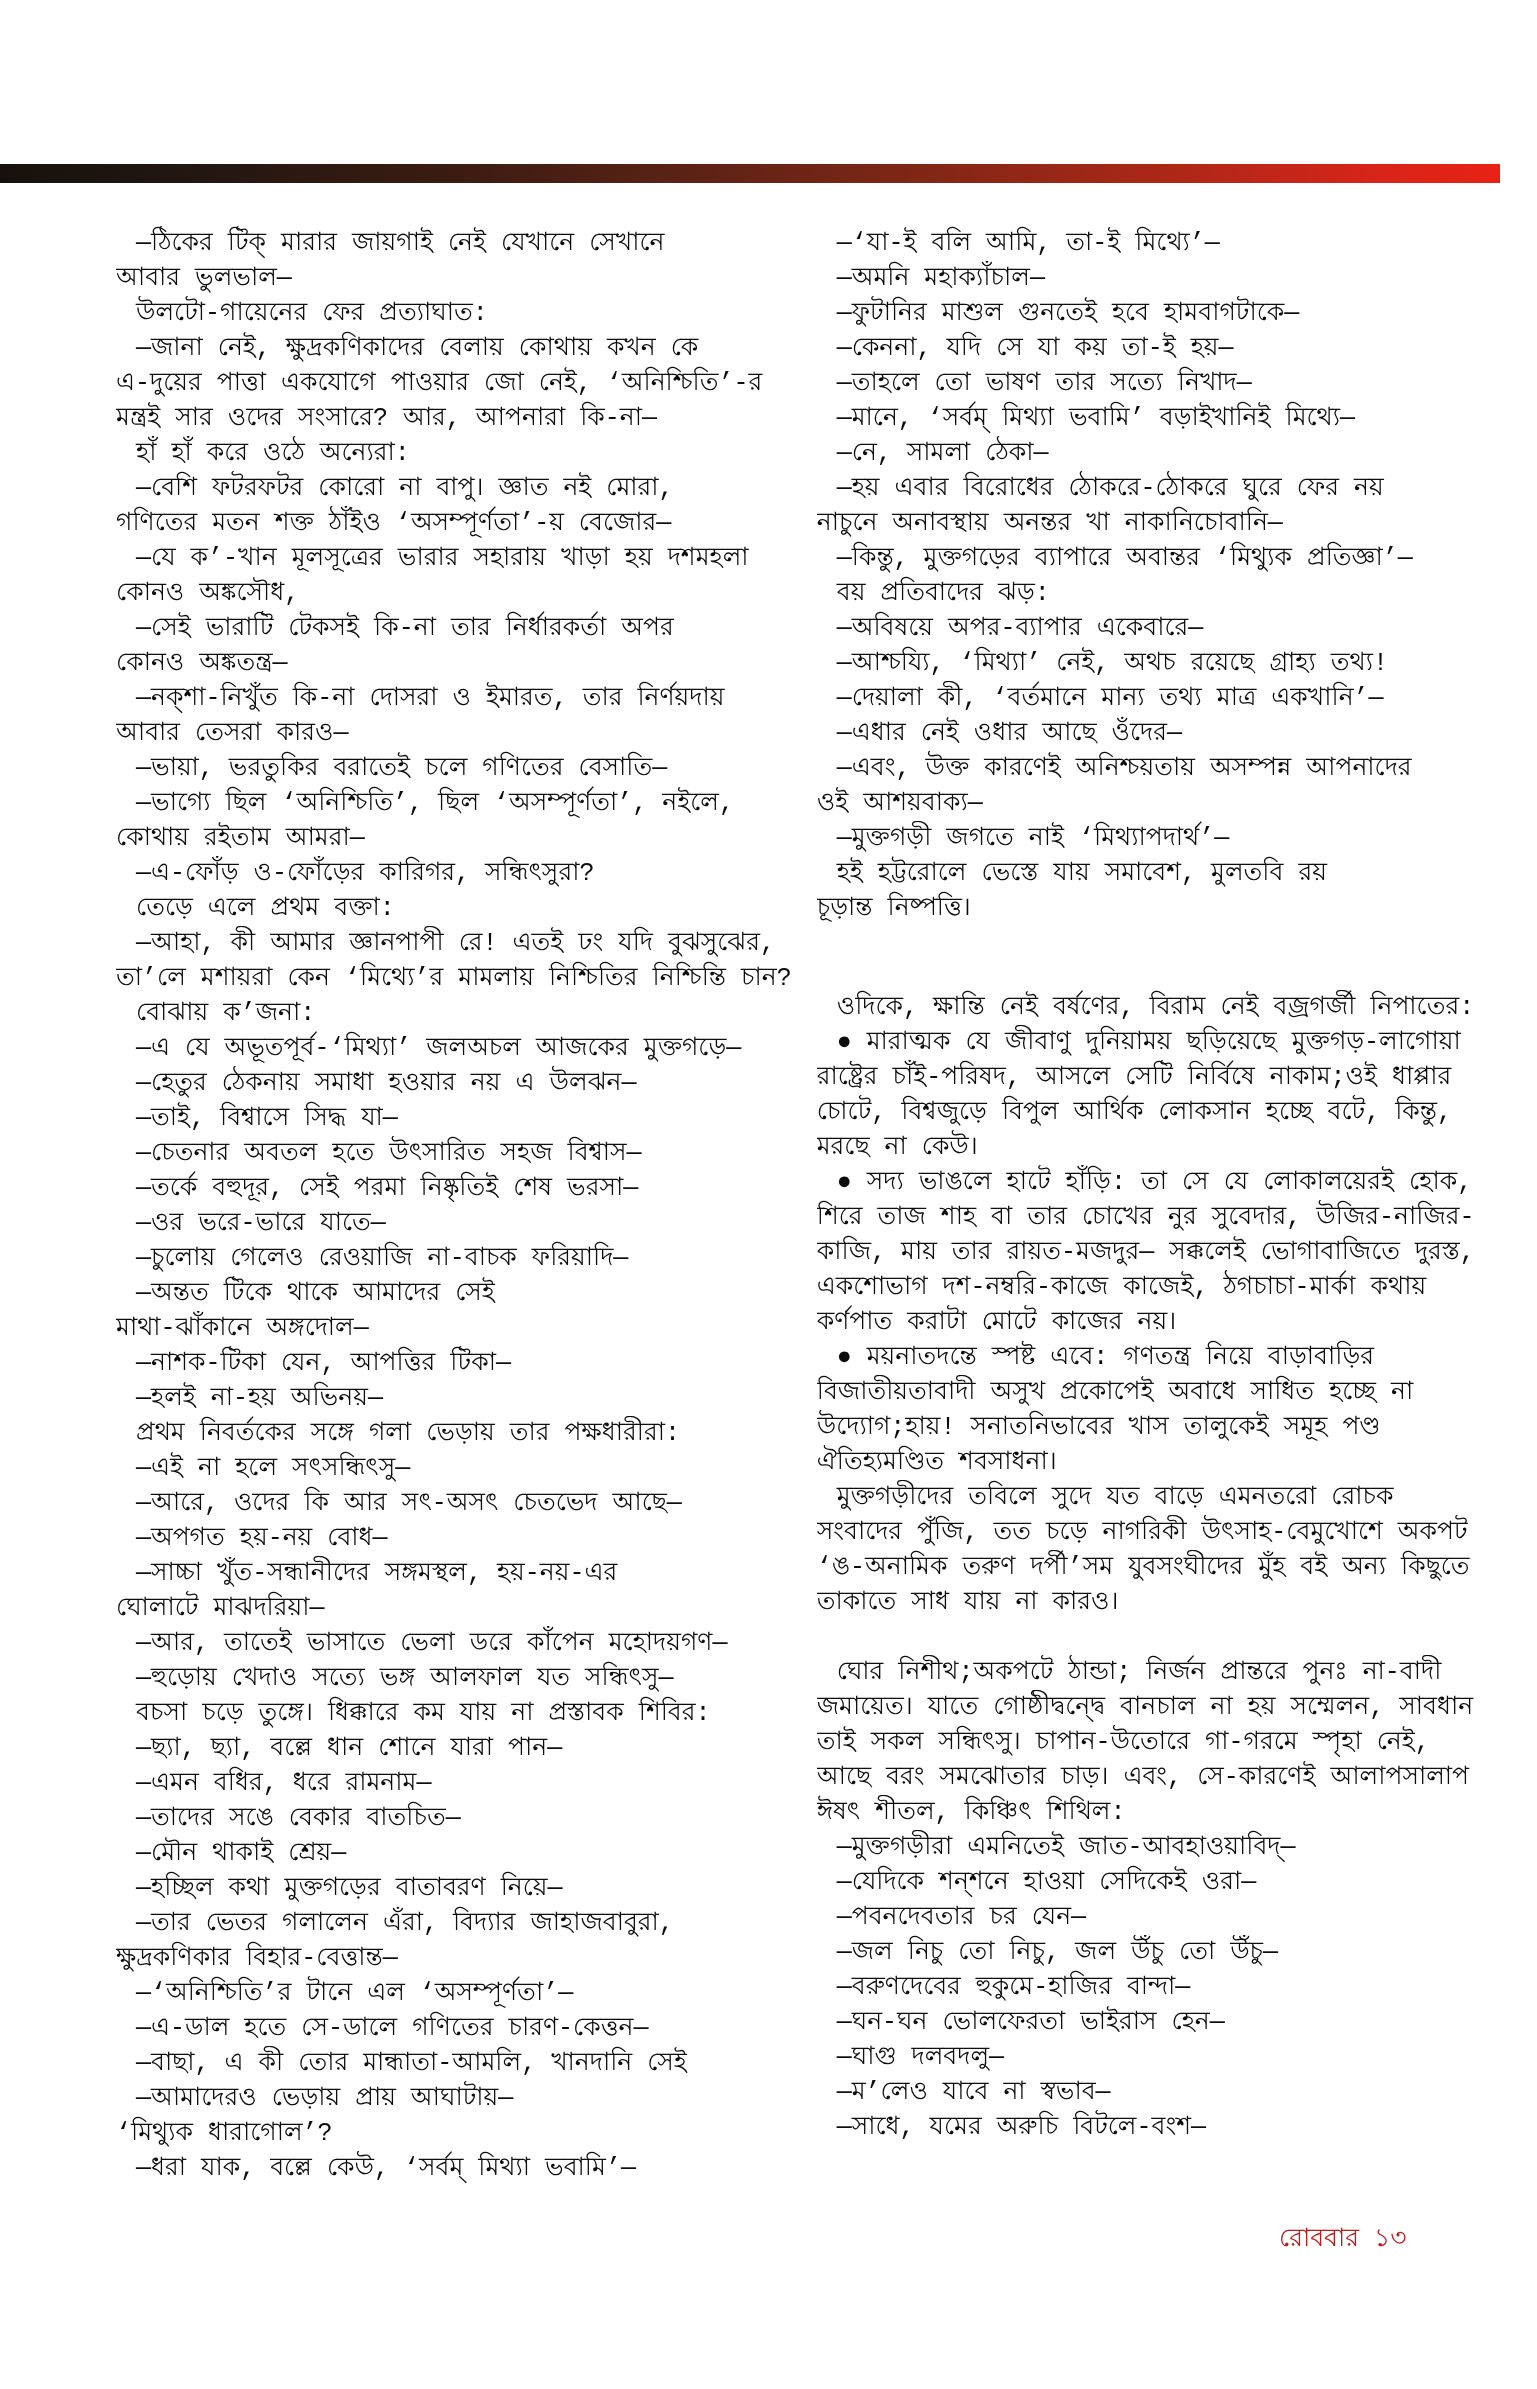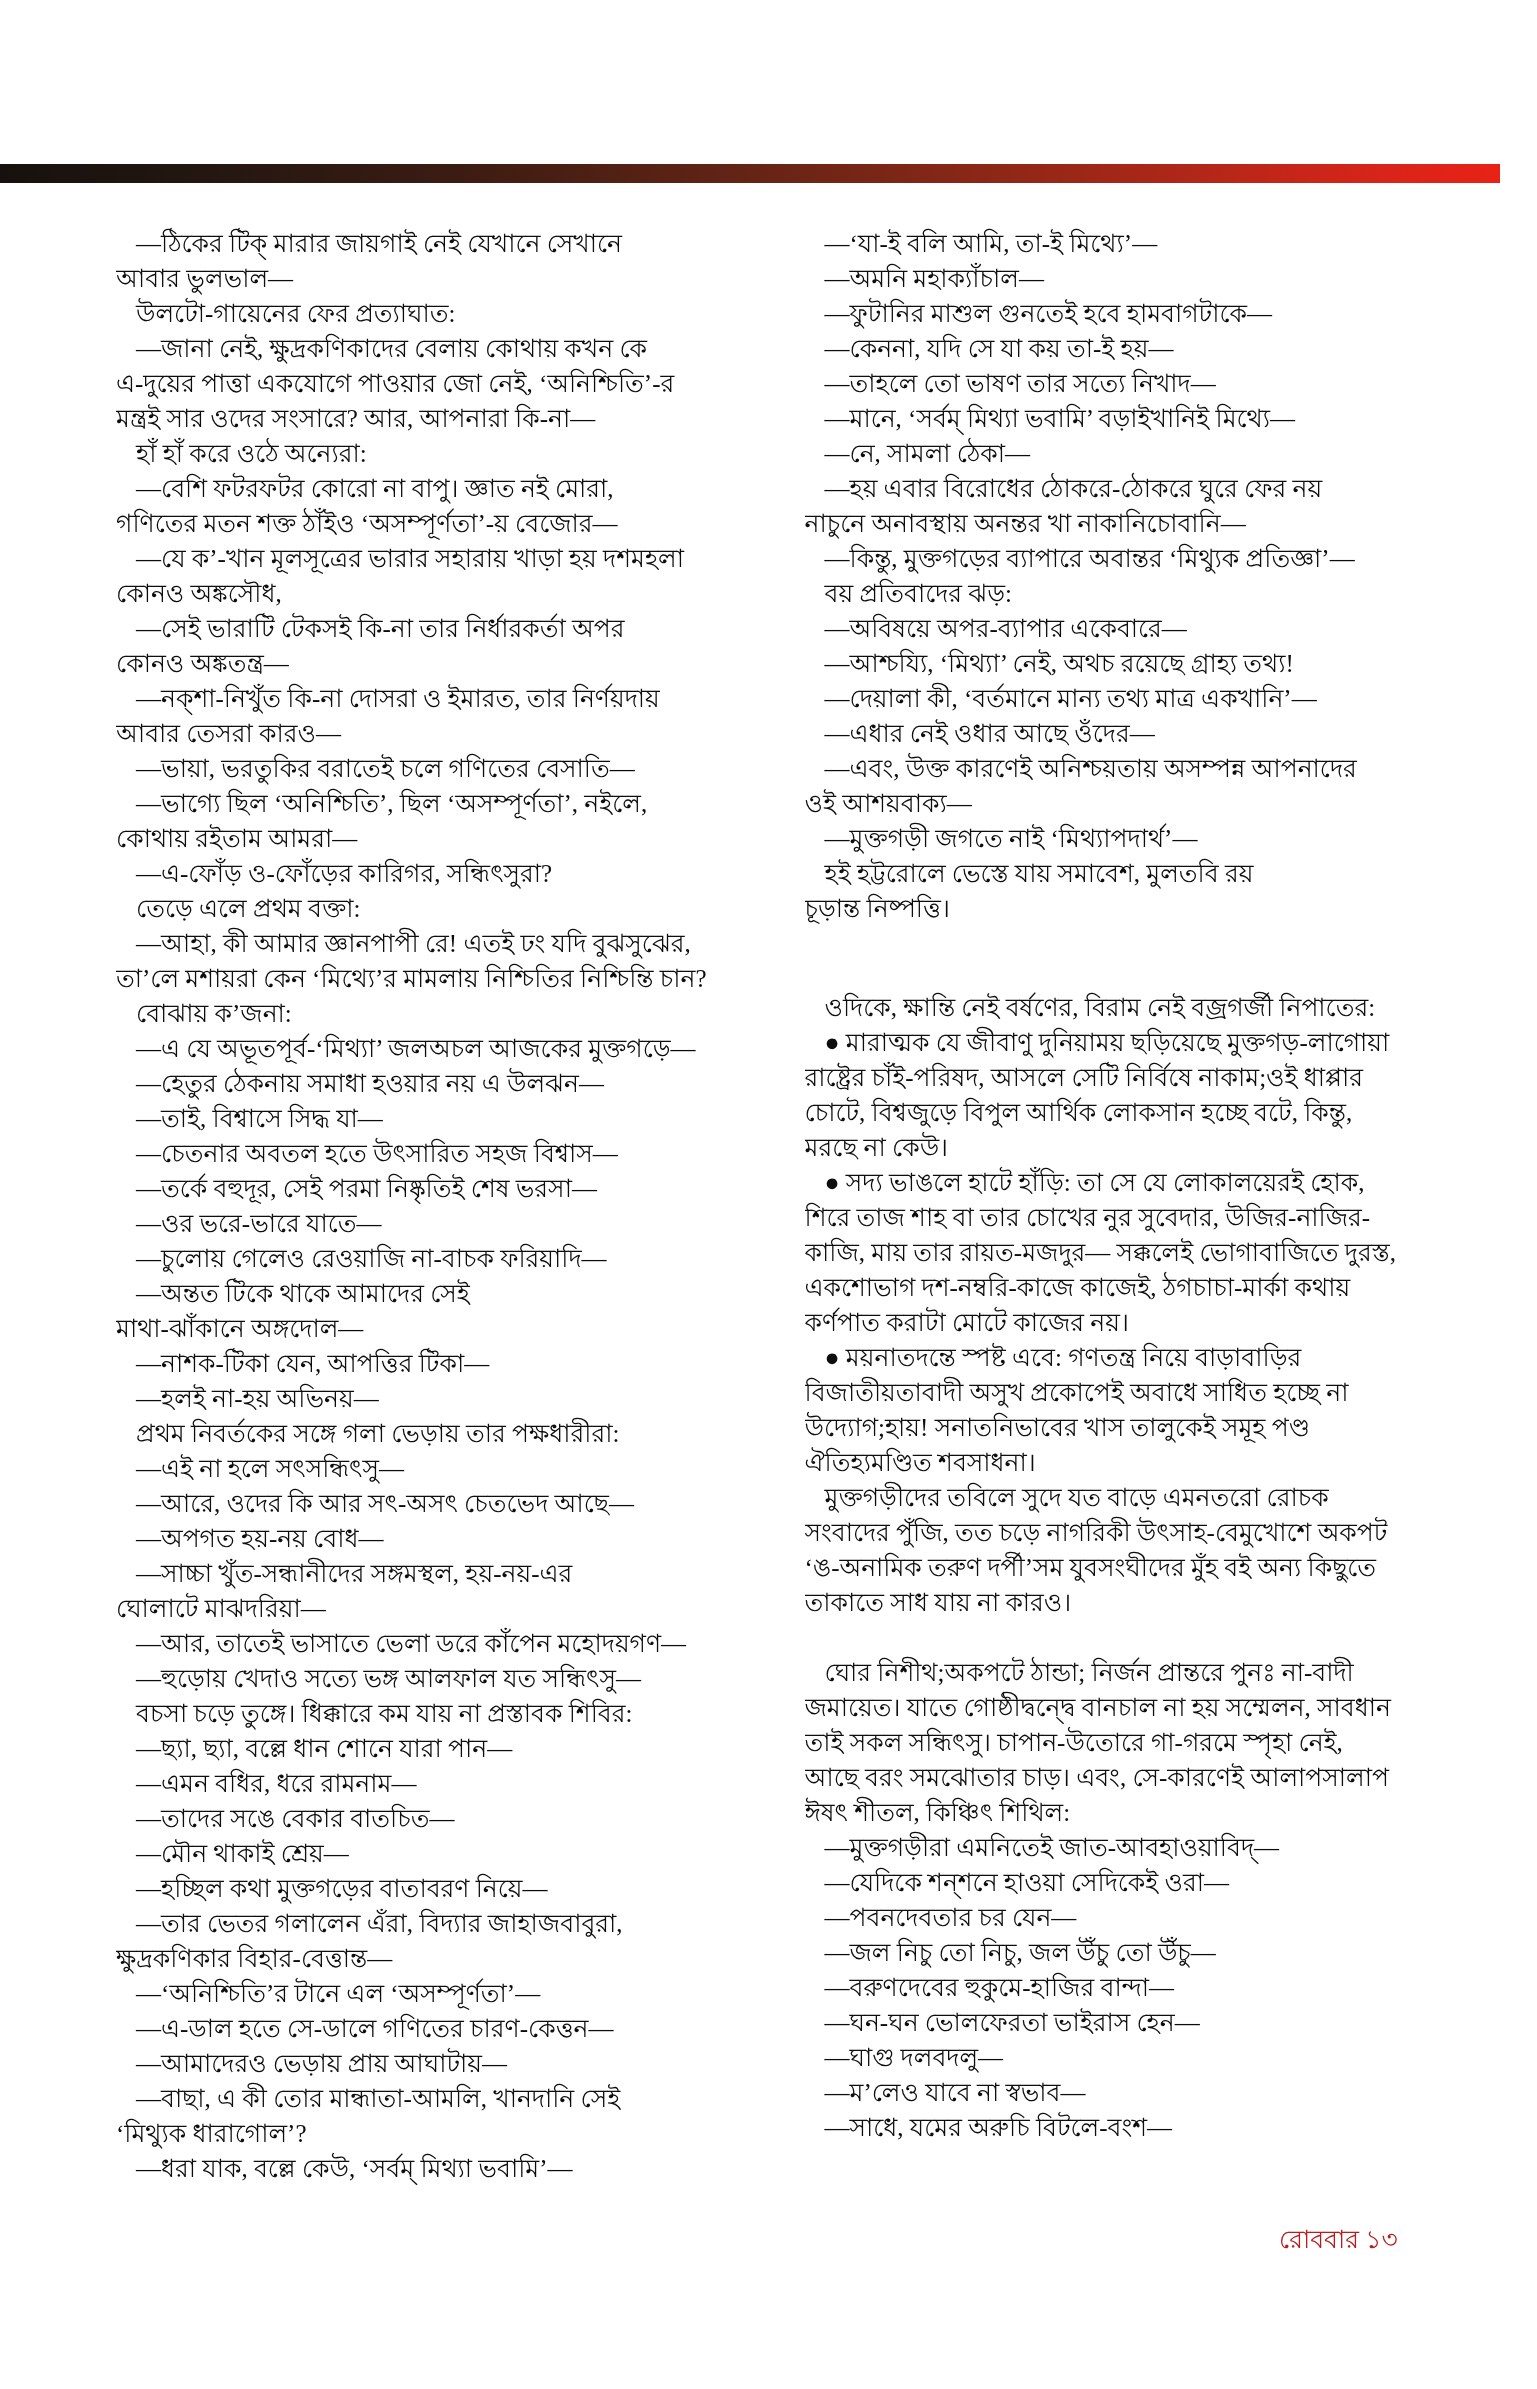--- a/index.html
+++ b/index.html
@@ -2,21 +2,21 @@
 <html style="font-size:12.4px"><head>
 <meta charset="utf-8">
 <style>
   html, body { margin: 0; padding: 0; background: #ffffff; }
   .page {
     position: relative;
     width: 1500px;
     height: 2389px;
     background: #ffffff;
     overflow: hidden;
-    font-family: Liberation Serif, serif;
+    font-family: Liberation Mono, monospace;
     color: #0d0d0d;
   }
   .gradient-bar {
     position: absolute;
     left: 0;
     top: 164px;
     width: 1538px;
     height: 19.4px;
     background: linear-gradient(90deg,
       #16110e 0%, #241711 14%, #3c1c12 30%, #5e2315 46%,
@@ -103,22 +103,22 @@
         <div class="line indent">বচসা চড়ে তুঙ্গে। ধিক্কারে কম যায় না প্রস্তাবক শিবির:</div>
         <div class="line indent">—ছ্যা, ছ্যা, বল্লে ধান শোনে যারা পান—</div>
         <div class="line indent">—এমন বধির, ধরে রামনাম—</div>
         <div class="line indent">—তাদের সঙে বেকার বাতচিত—</div>
         <div class="line indent">—মৌন থাকাই শ্রেয়—</div>
         <div class="line indent">—হচ্ছিল কথা মুক্তগড়ের বাতাবরণ নিয়ে—</div>
         <div class="line indent">—তার ভেতর গলালেন এঁরা, বিদ্যার জাহাজবাবুরা,</div>
         <div class="line">ক্ষুদ্রকণিকার বিহার-বেত্তান্ত—</div>
         <div class="line indent">—‘অনিশ্চিতি’র টানে এল ‘অসম্পূর্ণতা’—</div>
         <div class="line indent">—এ-ডাল হতে সে-ডালে গণিতের চারণ-কেত্তন—</div>
+        <div class="line indent">—বাছা, এ কী তোর মান্ধাতা-আমলি, খানদানি সেই</div>
         <div class="line indent">—আমাদেরও ভেড়ায় প্রায় আঘাটায়—</div>
-        <div class="line indent">—বাছা, এ কী তোর মান্ধাতা-আমলি, খানদানি সেই</div>
         <div class="line">‘মিথ্যুক ধারাগোল’?</div>
         <div class="line indent">—ধরা যাক, বল্লে কেউ, ‘সর্বম্ মিথ্যা ভবামি’—</div>
       </div>
     <div class="column">
         <div class="line indent">—‘যা-ই বলি আমি, তা-ই মিথ্যে’—</div>
         <div class="line indent">—অমনি মহাক্যাঁচাল—</div>
         <div class="line indent">—ফুটানির মাশুল গুনতেই হবে হামবাগটাকে—</div>
         <div class="line indent">—কেননা, যদি সে যা কয় তা-ই হয়—</div>
         <div class="line indent">—তাহলে তো ভাষণ তার সত্যে নিখাদ—</div>
         <div class="line indent">—মানে, ‘সর্বম্ মিথ্যা ভবামি’ বড়াইখানিই মিথ্যে—</div>

